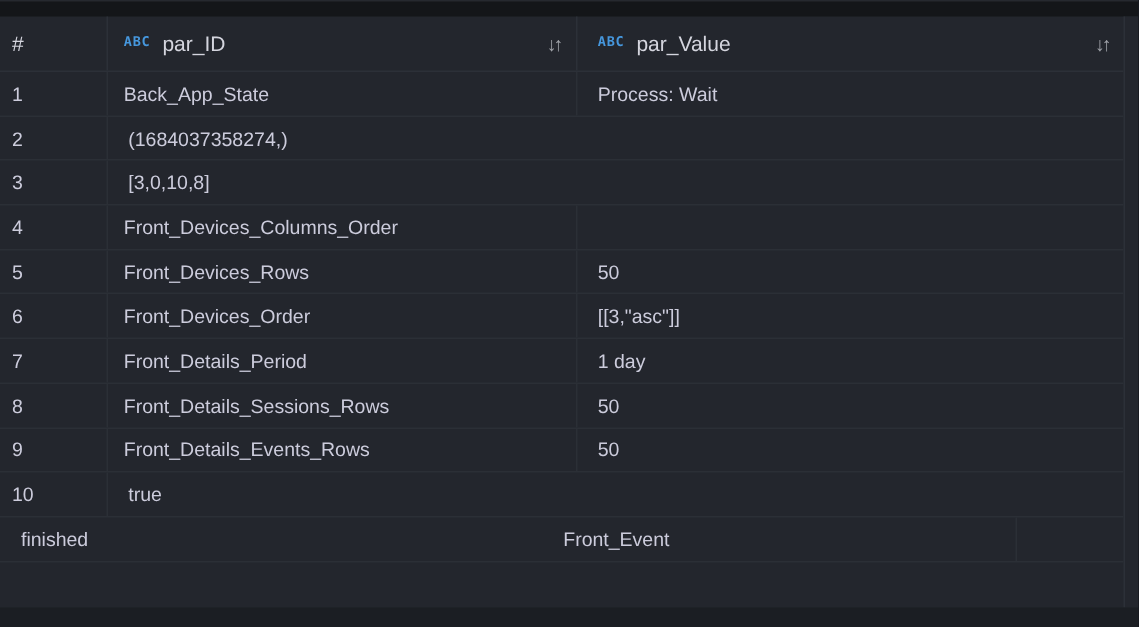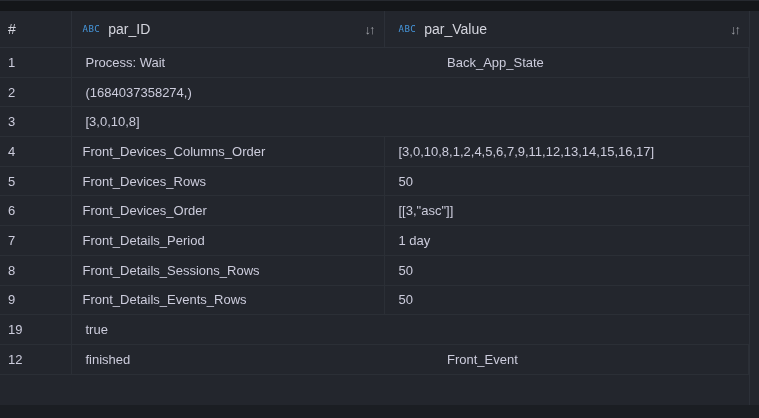--- a/index.html
+++ b/index.html
@@ -10,21 +10,21 @@
   .bottom-strip{position:absolute;left:0;right:0;top:405px;bottom:0;background:#1b1e23;}
   .scroll-gutter{position:absolute;top:11px;right:0;width:10px;height:394px;background:#23262d;
                  border-left:1px solid #2c3038;box-sizing:border-box;}
   .table{position:absolute;top:11px;left:0;width:749px;}
   .thead{display:flex;height:37px;box-sizing:border-box;border-bottom:1px solid #2c3038;}
   .th{display:flex;align-items:center;box-sizing:border-box;font-size:14px;font-weight:500;
       color:#d4d5de;white-space:nowrap;}
   .th-num{width:71.5px;padding-left:8px;border-right:1px solid #2c3038;}
   .th-id{width:313px;padding-left:11px;border-right:1px solid #2c3038;}
   .th-val{width:364.5px;padding-left:14px;}
-  .type-badge{font-family:"DejaVu Sans Mono",monospace;font-weight:normal;font-size:9px;
+  .type-badge{font-family:"DejaVu Sans Mono",monospace;font-weight:bold;font-size:9px;
               color:#4697dd;margin-right:8px;letter-spacing:0.5px;transform:translateY(-0.5px);}
   .sort-icon{margin-left:auto;padding-right:10px;color:#9fa2a8;font-size:13px;
              letter-spacing:-2px;font-weight:400;}
   .tr{display:flex;height:29.7px;box-sizing:border-box;border-bottom:1px solid #2b2f36;
       font-size:13px;color:#ccccdc;}
   .td{display:flex;align-items:center;box-sizing:border-box;white-space:nowrap;overflow:hidden;}
   .td-num{width:71.5px;padding-left:8px;border-right:1px solid #2b2f36;}
   .td-id{width:313px;padding-left:11px;border-right:1px solid #2b2f36;}
   .td-val{width:364.5px;padding-left:14px;}
 </style>
@@ -47,35 +47,34 @@
       <div class="th th-val">
         <span class="type-badge">ABC</span>
         <span>par_Value</span>
         <span class="sort-icon">↓↑</span>
       </div>
     </div>
 
     <div class="tbody">
       <div class="tr">
         <div class="td td-num">1</div>
+        <div class="td td-id">Back_App_State</div>
         <div class="td td-val">Process: Wait</div>
-        <div class="td td-id">Back_App_State</div>
       </div>
       <div class="tr">
         <div class="td td-num">2</div>
         <div class="td td-val">(1684037358274,)</div>
       </div>
       <div class="tr">
         <div class="td td-num">3</div>
         <div class="td td-val">[3,0,10,8]</div>
       </div>
       <div class="tr">
         <div class="td td-num">4</div>
         <div class="td td-id">Front_Devices_Columns_Order</div>
-        <div class="td td-val">[3,0,10,8,1,2,4,5,6,7,9,11,12,13,14,15,16,17]</div>
       </div>
       <div class="tr">
         <div class="td td-num">5</div>
         <div class="td td-id">Front_Devices_Rows</div>
         <div class="td td-val">50</div>
       </div>
       <div class="tr">
         <div class="td td-num">6</div>
         <div class="td td-id">Front_Devices_Order</div>
         <div class="td td-val">[[3,"asc"]]</div>
@@ -89,25 +88,24 @@
         <div class="td td-num">8</div>
         <div class="td td-id">Front_Details_Sessions_Rows</div>
         <div class="td td-val">50</div>
       </div>
       <div class="tr">
         <div class="td td-num">9</div>
         <div class="td td-id">Front_Details_Events_Rows</div>
         <div class="td td-val">50</div>
       </div>
       <div class="tr">
-        <div class="td td-num">19</div>
+        <div class="td td-num">10</div>
         <div class="td td-val">true</div>
       </div>
       <div class="tr">
-        <div class="td td-num">12</div>
         <div class="td td-val">finished</div>
         <div class="td td-id">Front_Event</div>
       </div>
     </div>
   </div>
 
   <div class="scroll-gutter"></div>
   <div class="bottom-strip"></div>
 </div>
 

